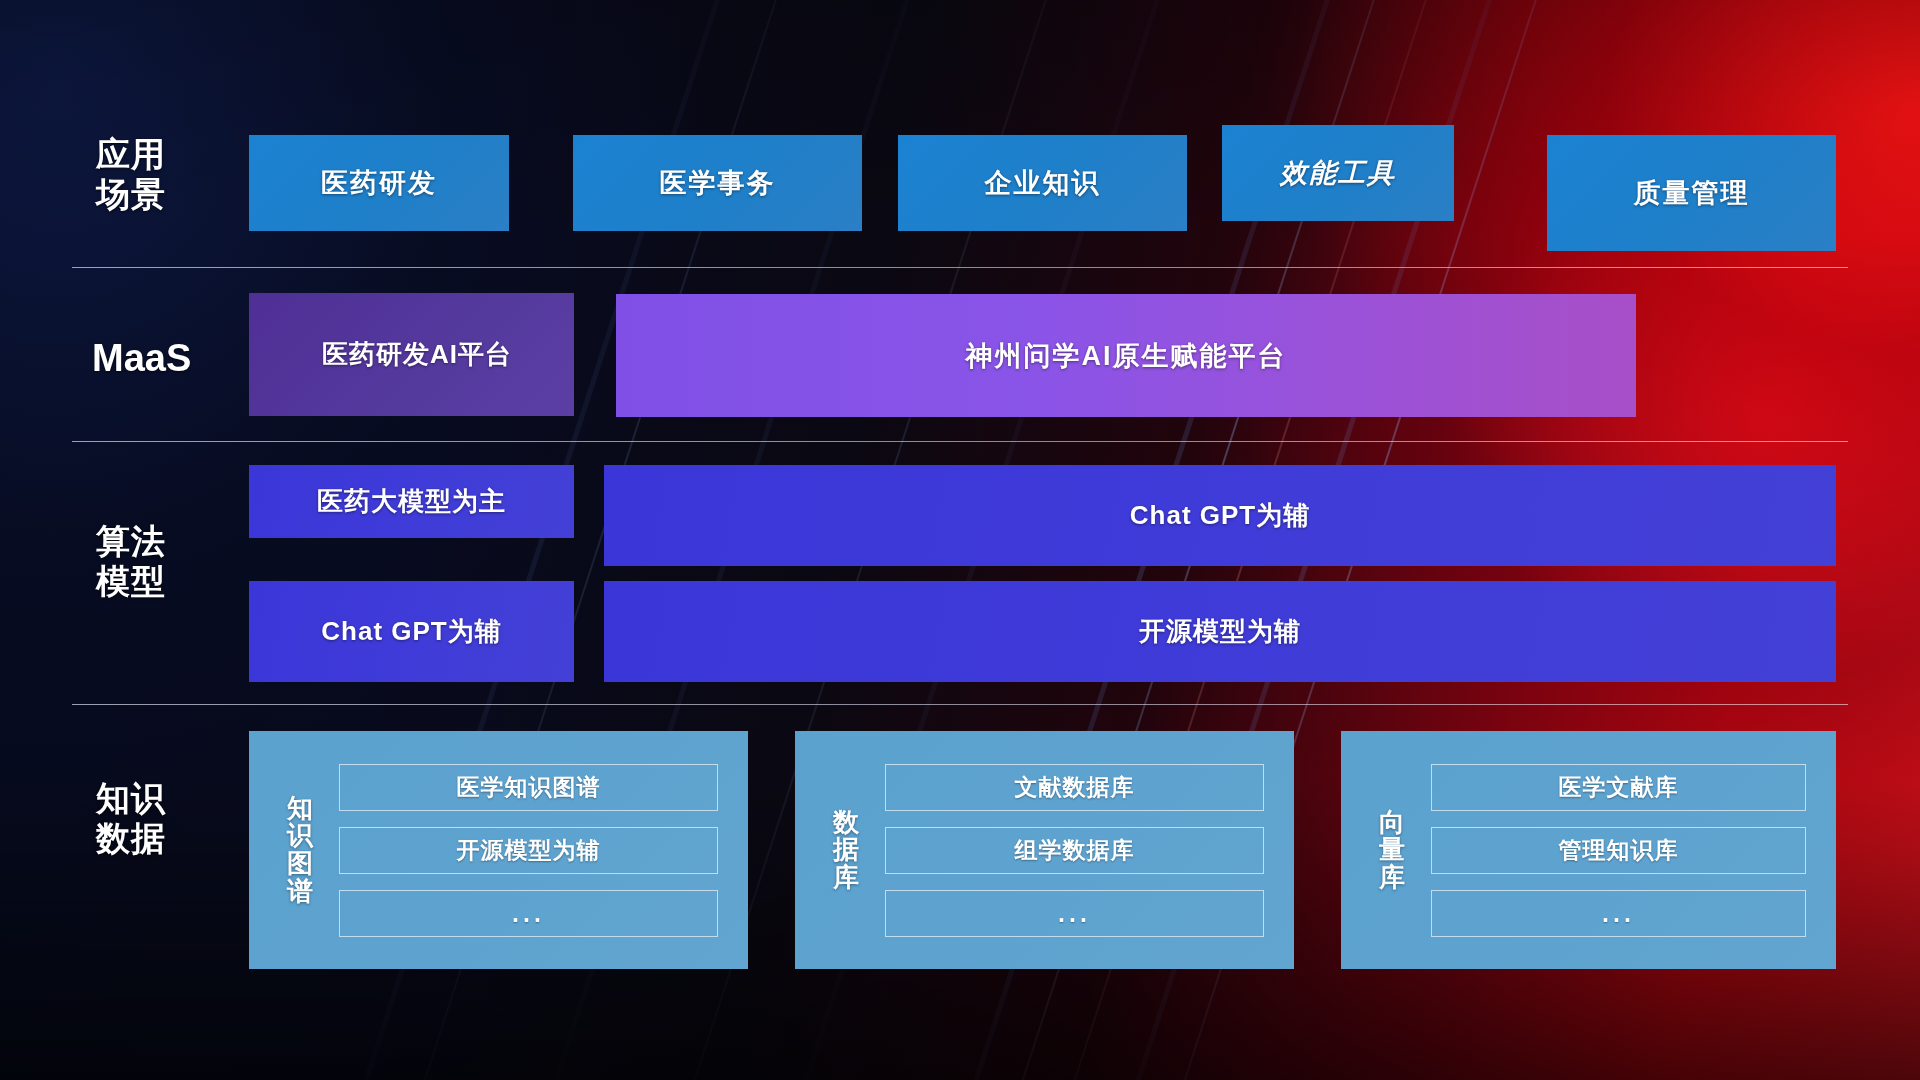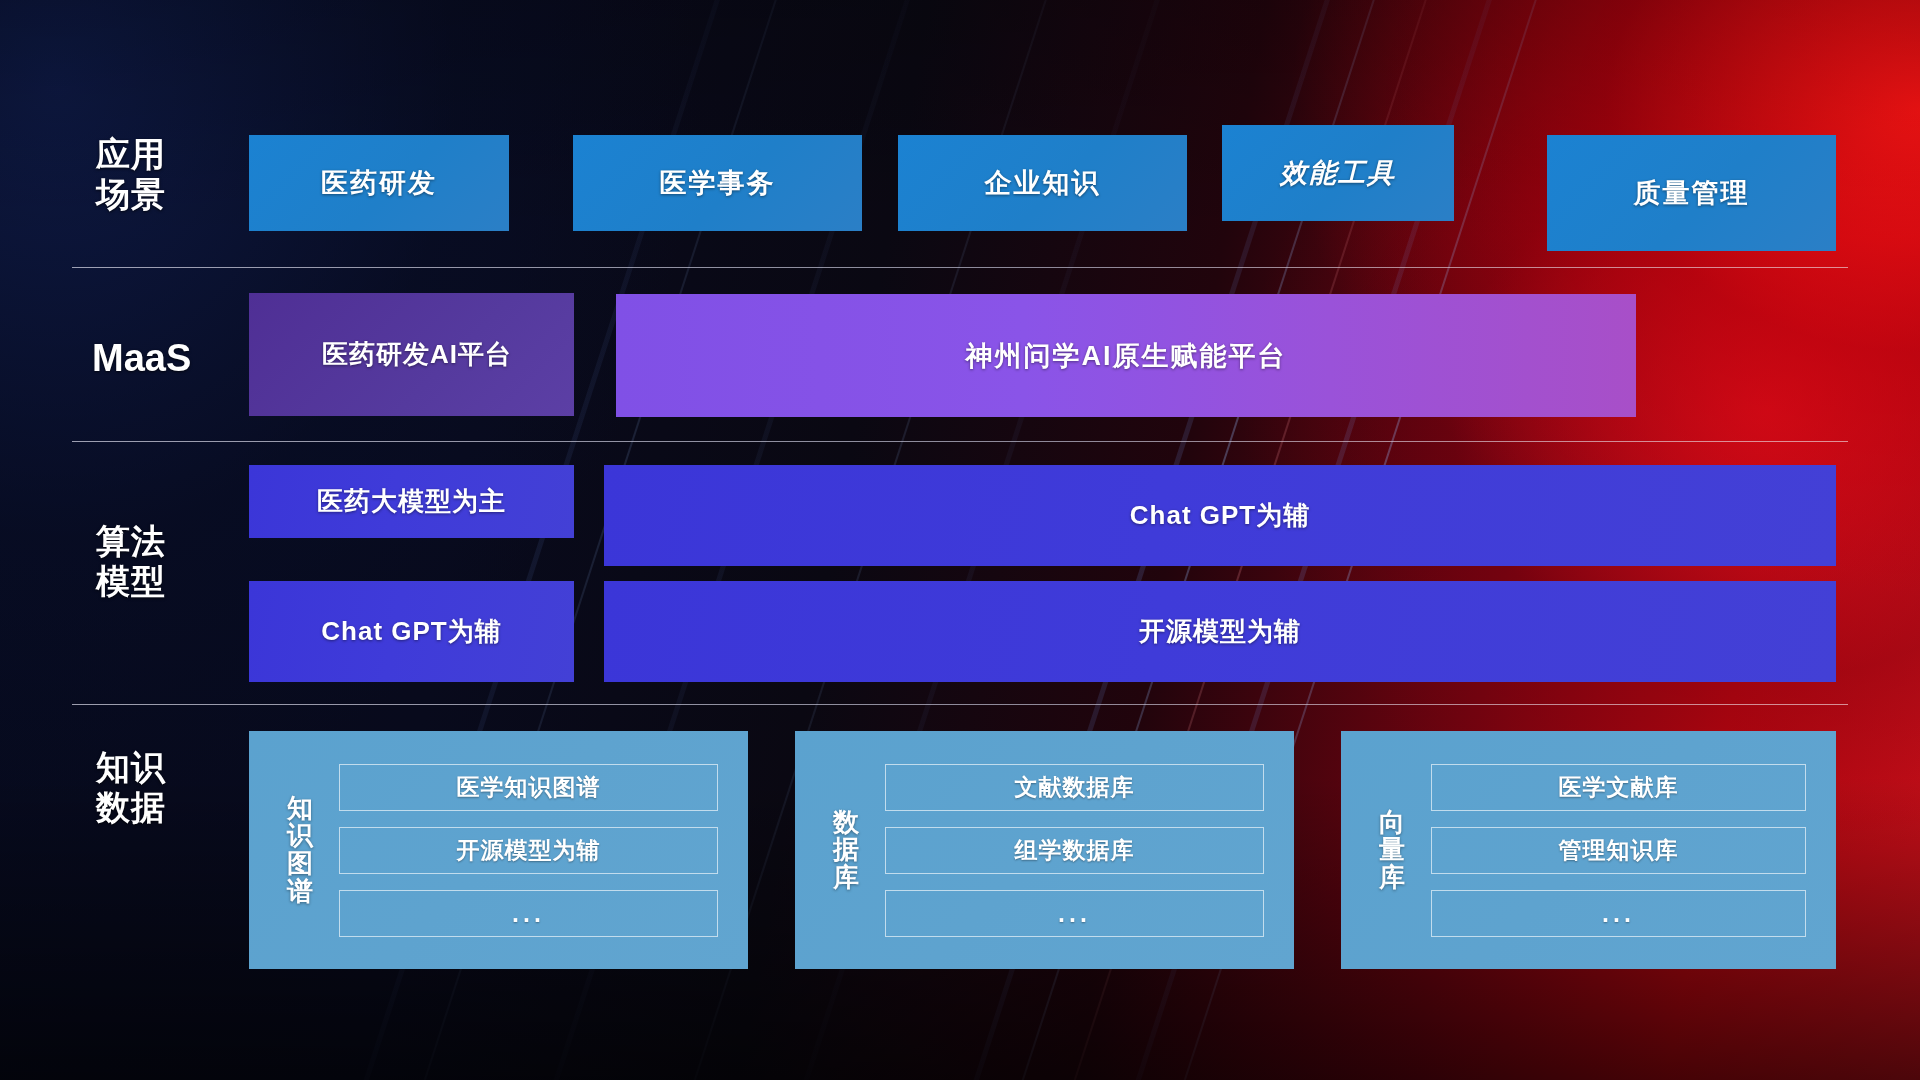--- a/index.html
+++ b/index.html
@@ -171,21 +171,21 @@
 
   <div class="box algo" style="left:604px; top:465px; width:1232px; height:101px;">
     <span>Chat GPT为辅</span>
   </div>
   <div class="box algo" style="left:604px; top:581px; width:1232px; height:101px;">
     <span>开源模型为辅</span>
   </div>
 
   <div class="divider" style="top:704px;"></div>
 
-  <div class="rowlabel" style="left:96px; top:747px; width:140px; font-size:34px;">知识
+  <div class="rowlabel" style="left:96px; top:778px; width:140px; font-size:34px;">知识
 数据</div>
 
   <div class="kgroup" style="left:249px; top:731px; width:499px; height:238px;">
     <div class="vlabel" style="white-space: pre-line;">知
 识
 图
 谱</div>
     <div class="items">
       <div class="kitem">
         <span>医学知识图谱</span>

